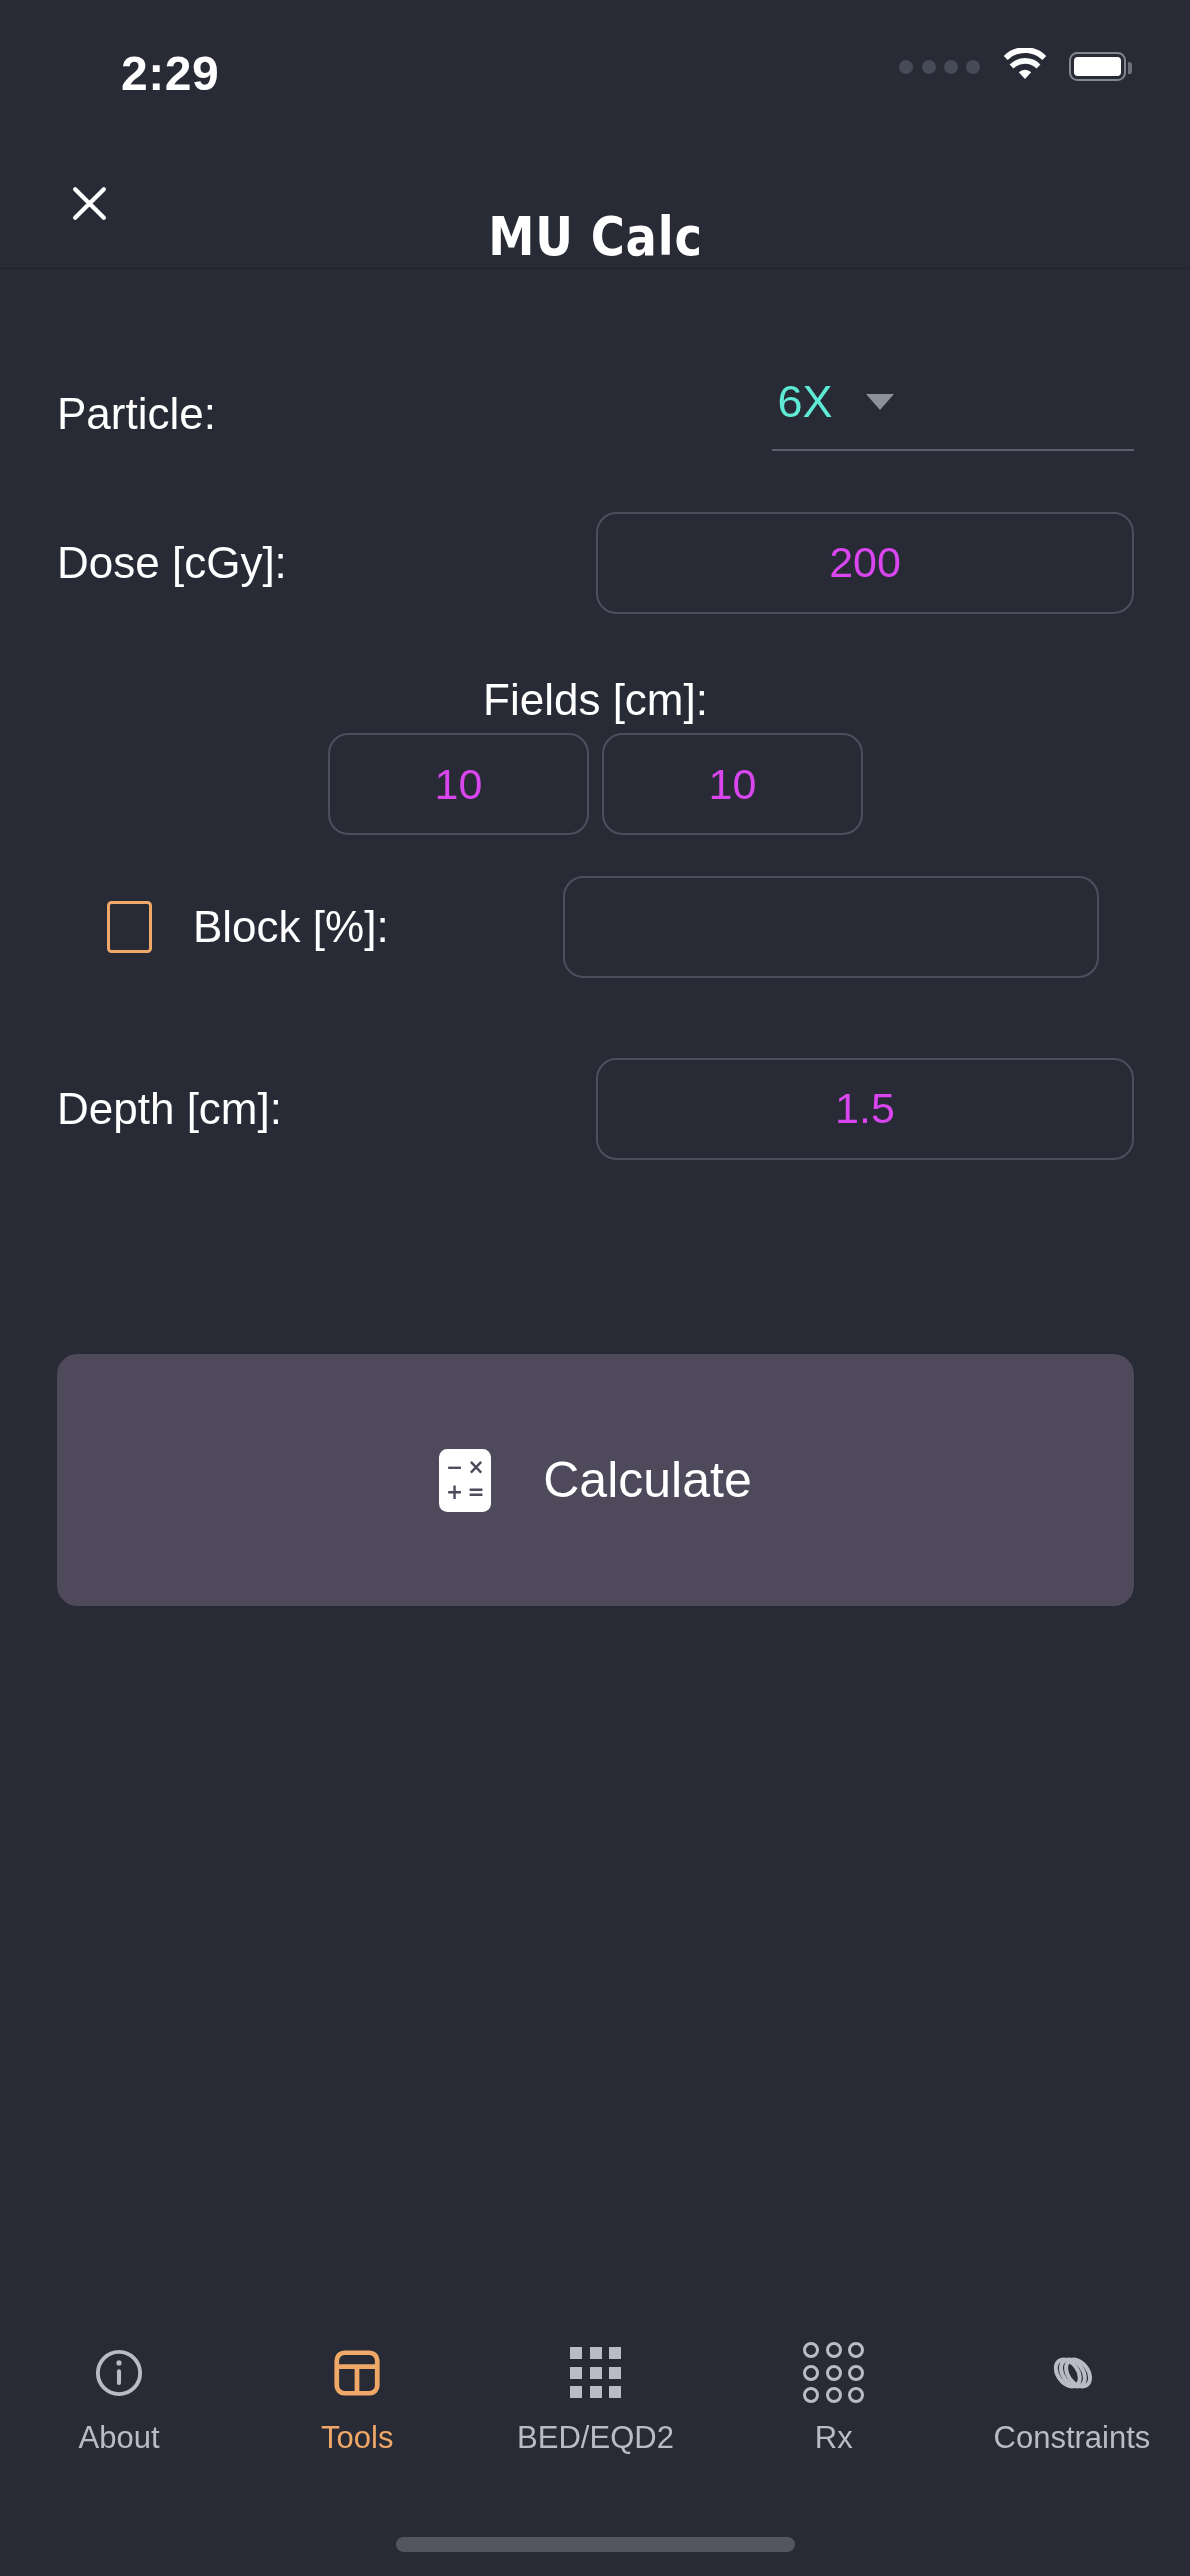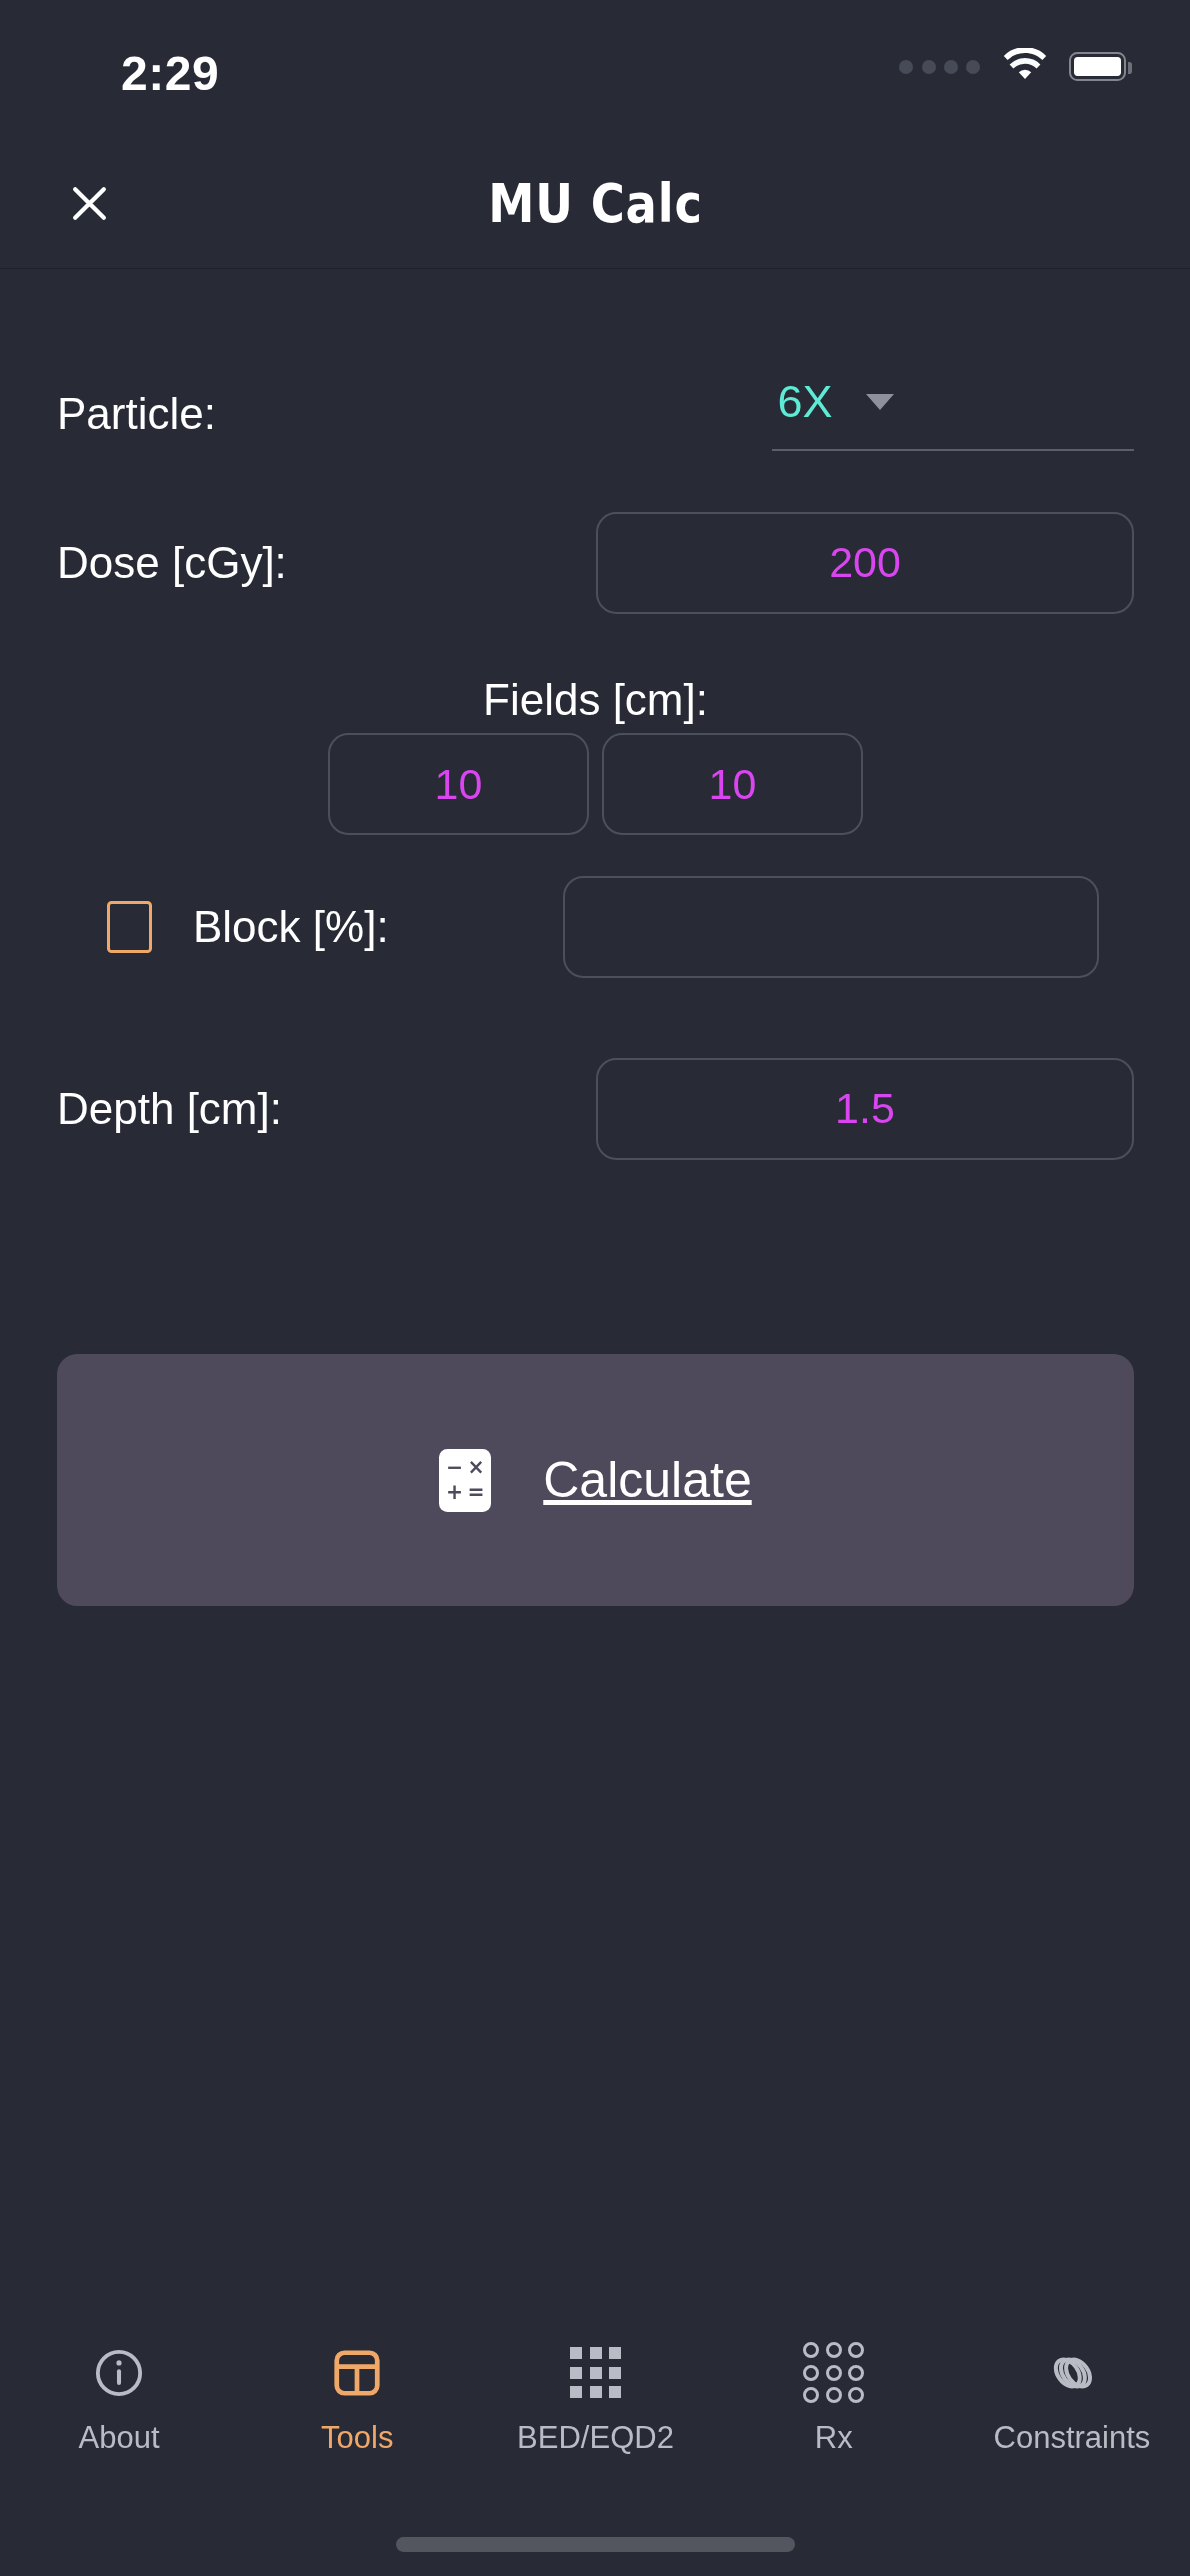--- a/index.html
+++ b/index.html
@@ -58,21 +58,21 @@
   .battery .level {
     width:100%; height:100%;
     background:#ffffff;
     border-radius:3.7px;
   }
 
   
   .appbar {
     flex:0 0 130px;
     position:relative;
-    display:flex; align-items:center;
+    display:flex; align-items:flex-end;
     border-bottom:1.9px solid #20232c;
   }
   .close-btn {
     position:absolute;
     left:52px; top:50%;
     transform:translateY(-50%);
     width:74px; height:74px;
     display:flex; align-items:center; justify-content:center;
     cursor:pointer;
   }
@@ -190,21 +190,20 @@
     color:#4e4a5c;
     font-size:20.4px;
     font-weight:bold;
     line-height:1;
     font-family:"DejaVu Sans", sans-serif;
   }
   .calc-label {
     font-size:50px;
     color:#ffffff;
     font-weight:400;
-    text-decoration:underline;
   }
 
   
   .tabbar {
     flex:0 0 195px;
     display:flex;
     align-items:flex-start;
     padding-top:22px;
     background:#282b36;
   }

